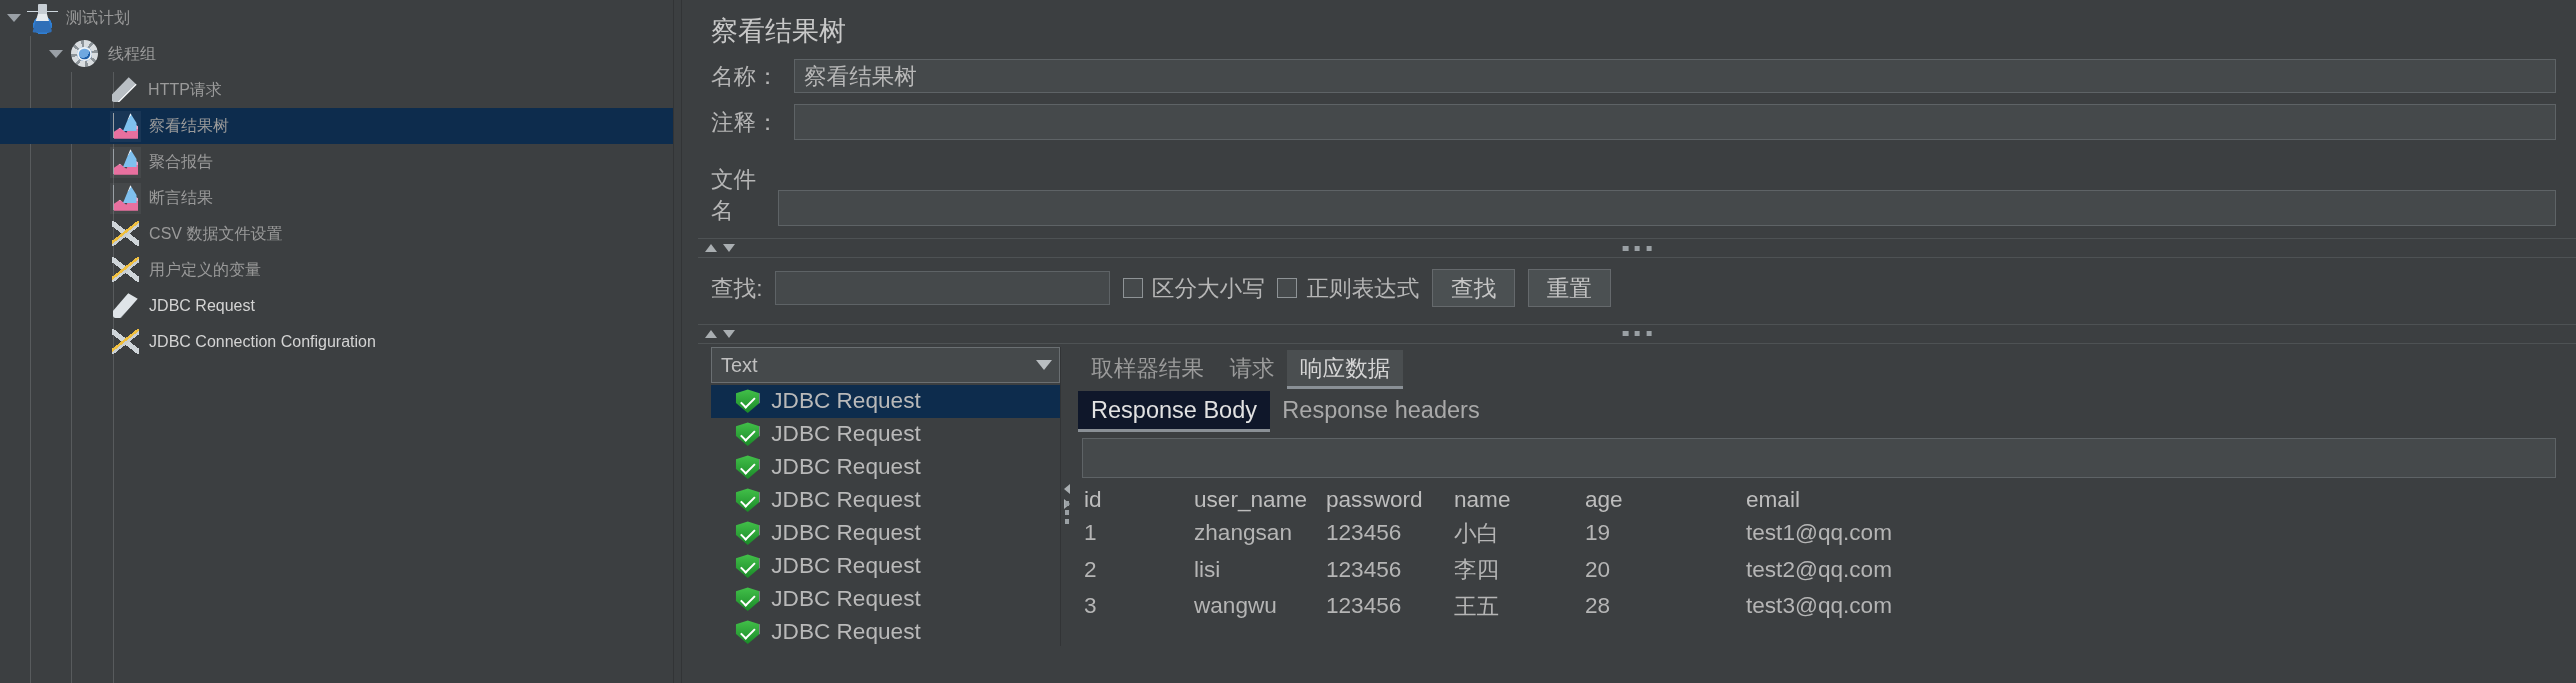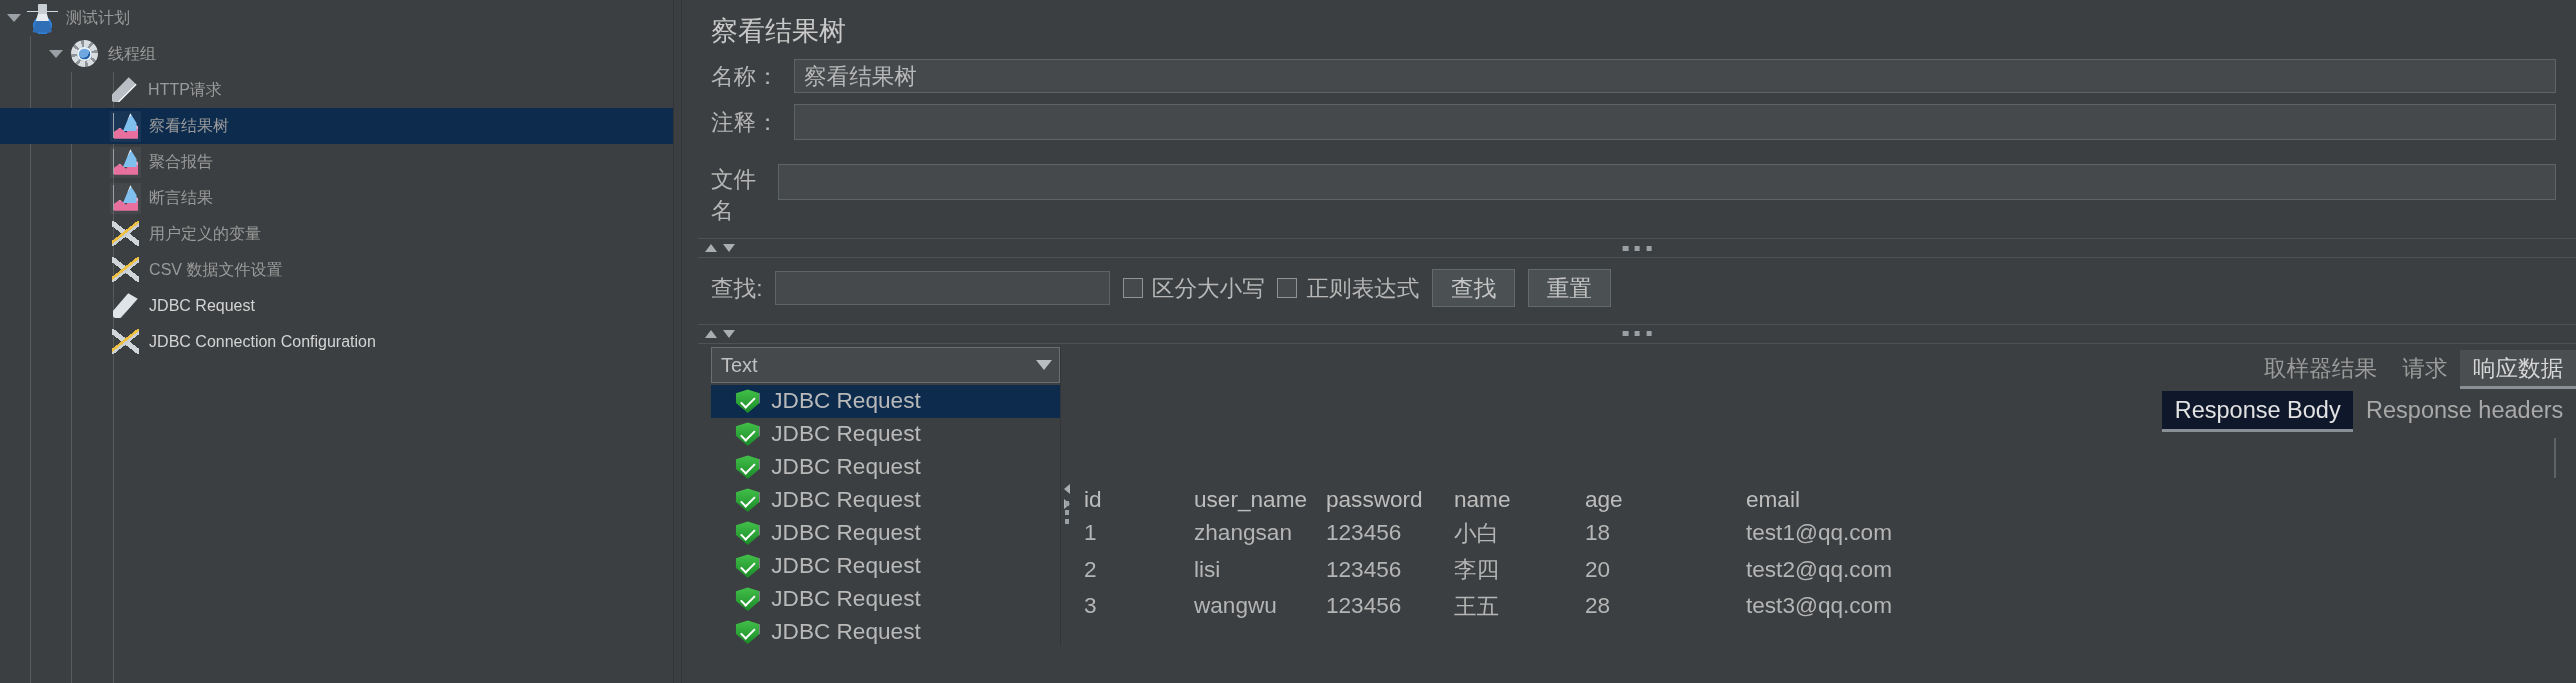--- a/index.html
+++ b/index.html
@@ -193,21 +193,21 @@
   }
   .group-title {
     font-size: 21px; color: #a8a8a8;
     position: relative;
     display: flex; align-items: center;
     height: 22px;
   }
   .group-title .dash-l { width: 7.2px; height: 0.9px; background: #5a5d5f; margin-right: 3.6px; }
   .group-title .cap { padding: 0 5.4px; }
   .group-title .dash-r { flex: 1 1 auto; height: 0.9px; background: #5a5d5f; }
-  .group-body { display: flex; align-items: flex-start; padding: 5.4px 0 7.2px 0; }
+  .group-body { display: flex; align-items: flex-end; padding: 5.4px 0 7.2px 0; }
   .group-body .form-label { width: 67px; }
 
   
   .divider-strip {
     height: 20px;
     border-top: 0.9px solid #4e5254;
     border-bottom: 0.9px solid #4e5254;
     display: flex; align-items: center;
     position: relative;
     margin: 5.4px 0 0 0;
@@ -313,21 +313,21 @@
     width:0;height:0;border-top:5.4px solid transparent;border-bottom:5.4px solid transparent;
     border-right:6.3px solid #a9aeb1;
   }
   .hsplit-v .a-r {
     width:0;height:0;border-top:5.4px solid transparent;border-bottom:5.4px solid transparent;
     border-left:6.3px solid #a9aeb1;
   }
   .hsplit-v .dots3 { position:absolute; display:flex; flex-direction:column; gap:4.5px; top:154px; }
   .hsplit-v .dots3 i { width:4.5px;height:4.5px;background:#9aa0a4;display:block; }
 
-  .results-right { flex: 1 1 auto; display: flex; flex-direction: column; overflow: hidden; align-items: flex-end; }
+  .results-right { flex: 1 1 auto; display: flex; flex-direction: column; overflow: hidden; }
 
   
   .tabrow {
     display: flex; align-items: flex-end;
     height: 42px;
     padding-left: 5.4px;
   }
   .tab {
     font-size: 22.6px; color: #9b9b9b;
     padding: 7.2px 12.7px 9px 12.7px;
@@ -428,26 +428,26 @@
         <div class="tree-row" style="padding-left: 83px;">
           <span class="twisty"></span>
           <span class="tree-icon ic-chart">
             <i class="axis"></i>
           </span>
           <span class="tree-label">断言结果</span>
         </div>
         <div class="tree-row" style="padding-left: 83px;">
           <span class="twisty"></span>
           <span class="tree-icon ic-tools"></span>
+          <span class="tree-label">CSV 数据文件设置</span>
+        </div>
+        <div class="tree-row" style="padding-left: 83px;">
+          <span class="twisty"></span>
+          <span class="tree-icon ic-tools"></span>
           <span class="tree-label">用户定义的变量</span>
-        </div>
-        <div class="tree-row" style="padding-left: 83px;">
-          <span class="twisty"></span>
-          <span class="tree-icon ic-tools"></span>
-          <span class="tree-label">CSV 数据文件设置</span>
         </div>
         <div class="tree-row" style="padding-left: 83px;">
           <span class="twisty"></span>
           <span class="tree-icon ic-screw"></span>
           <span class="tree-label bright">JDBC Request</span>
         </div>
         <div class="tree-row" style="padding-left: 83px;">
           <span class="twisty"></span>
           <span class="tree-icon ic-tools"></span>
           <span class="tree-label bright">JDBC Connection Configuration</span>
@@ -589,21 +589,21 @@
                 <th class="col-age">age</th>
                 <th class="col-email">email</th>
               </tr>
             </thead>
           <tbody id="tbody">
               <tr>
                 <td class="col-id">1</td>
                 <td class="col-user">zhangsan</td>
                 <td class="col-pass">123456</td>
                 <td class="col-name">小白</td>
-                <td class="col-age">18</td>
+                <td class="col-age">19</td>
                 <td class="col-email">test1@qq.com</td>
               </tr>
               <tr>
                 <td class="col-id">2</td>
                 <td class="col-user">lisi</td>
                 <td class="col-pass">123456</td>
                 <td class="col-name">李四</td>
                 <td class="col-age">20</td>
                 <td class="col-email">test2@qq.com</td>
               </tr>

